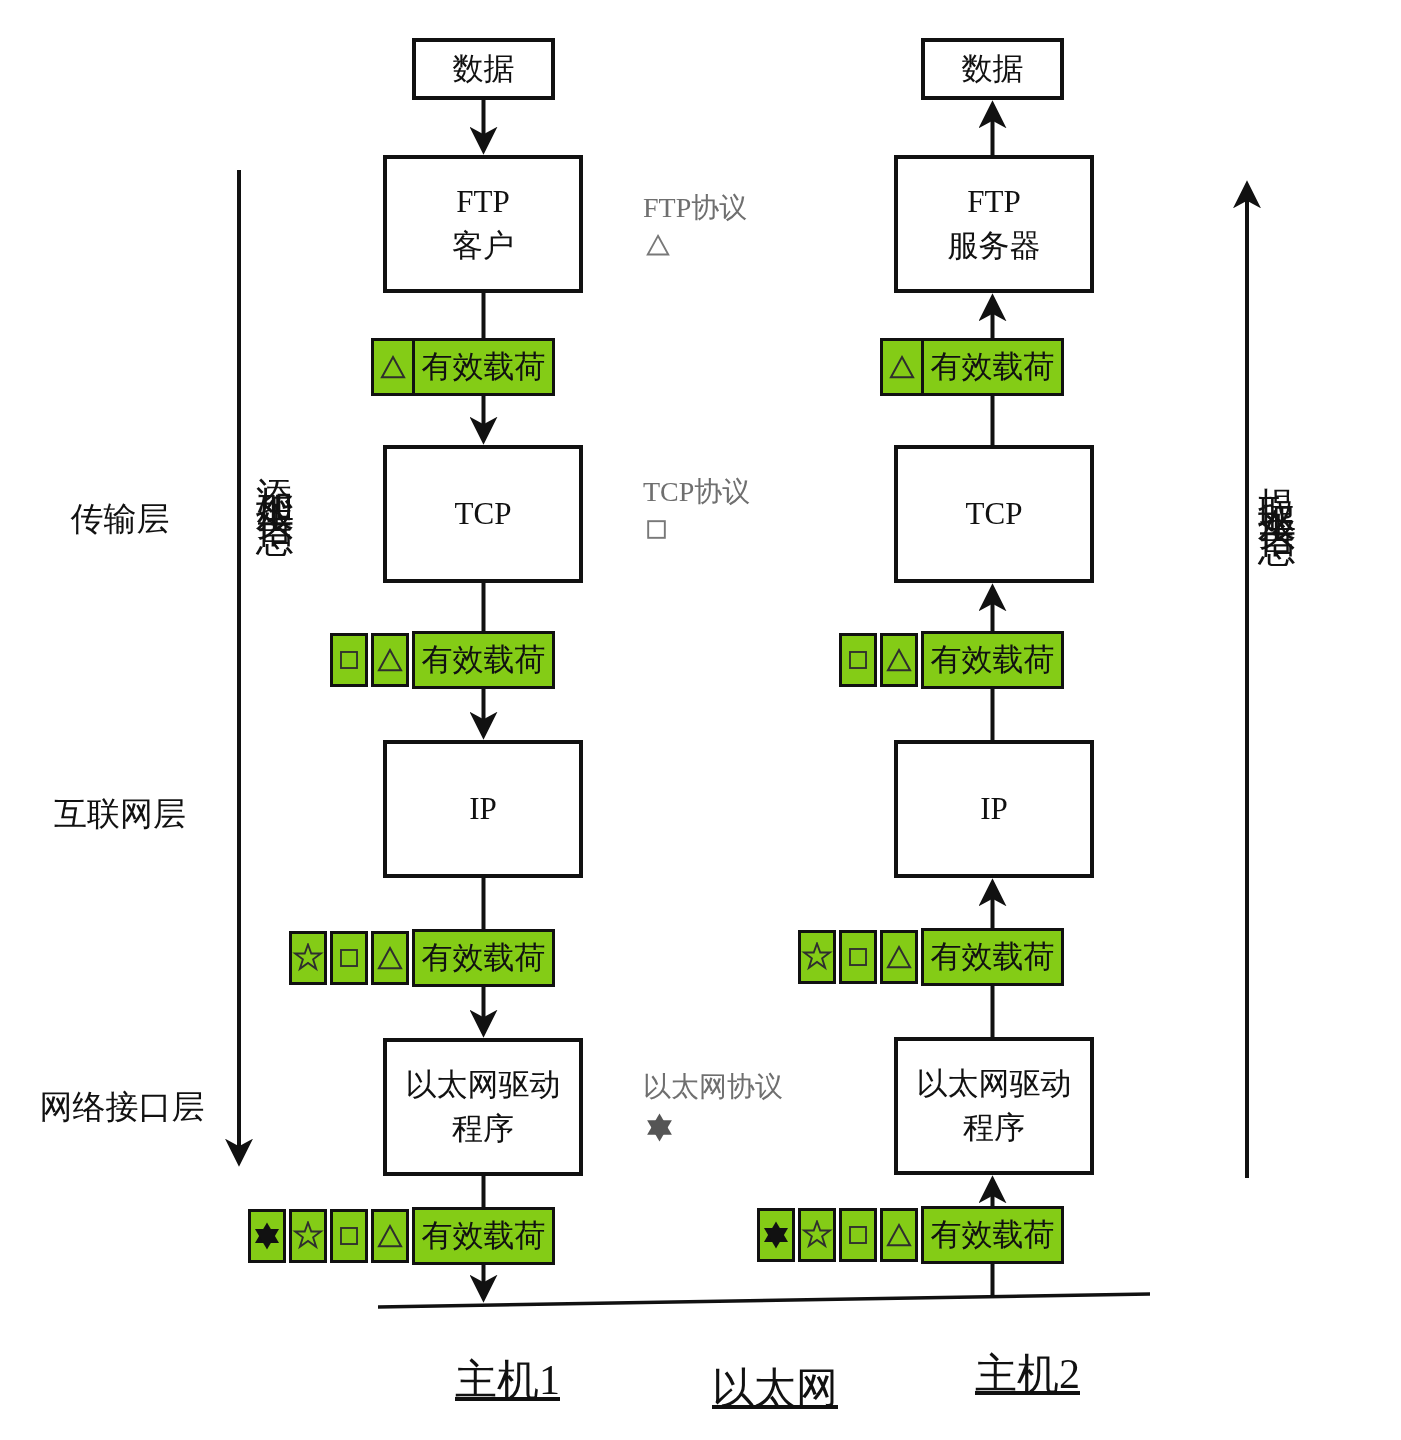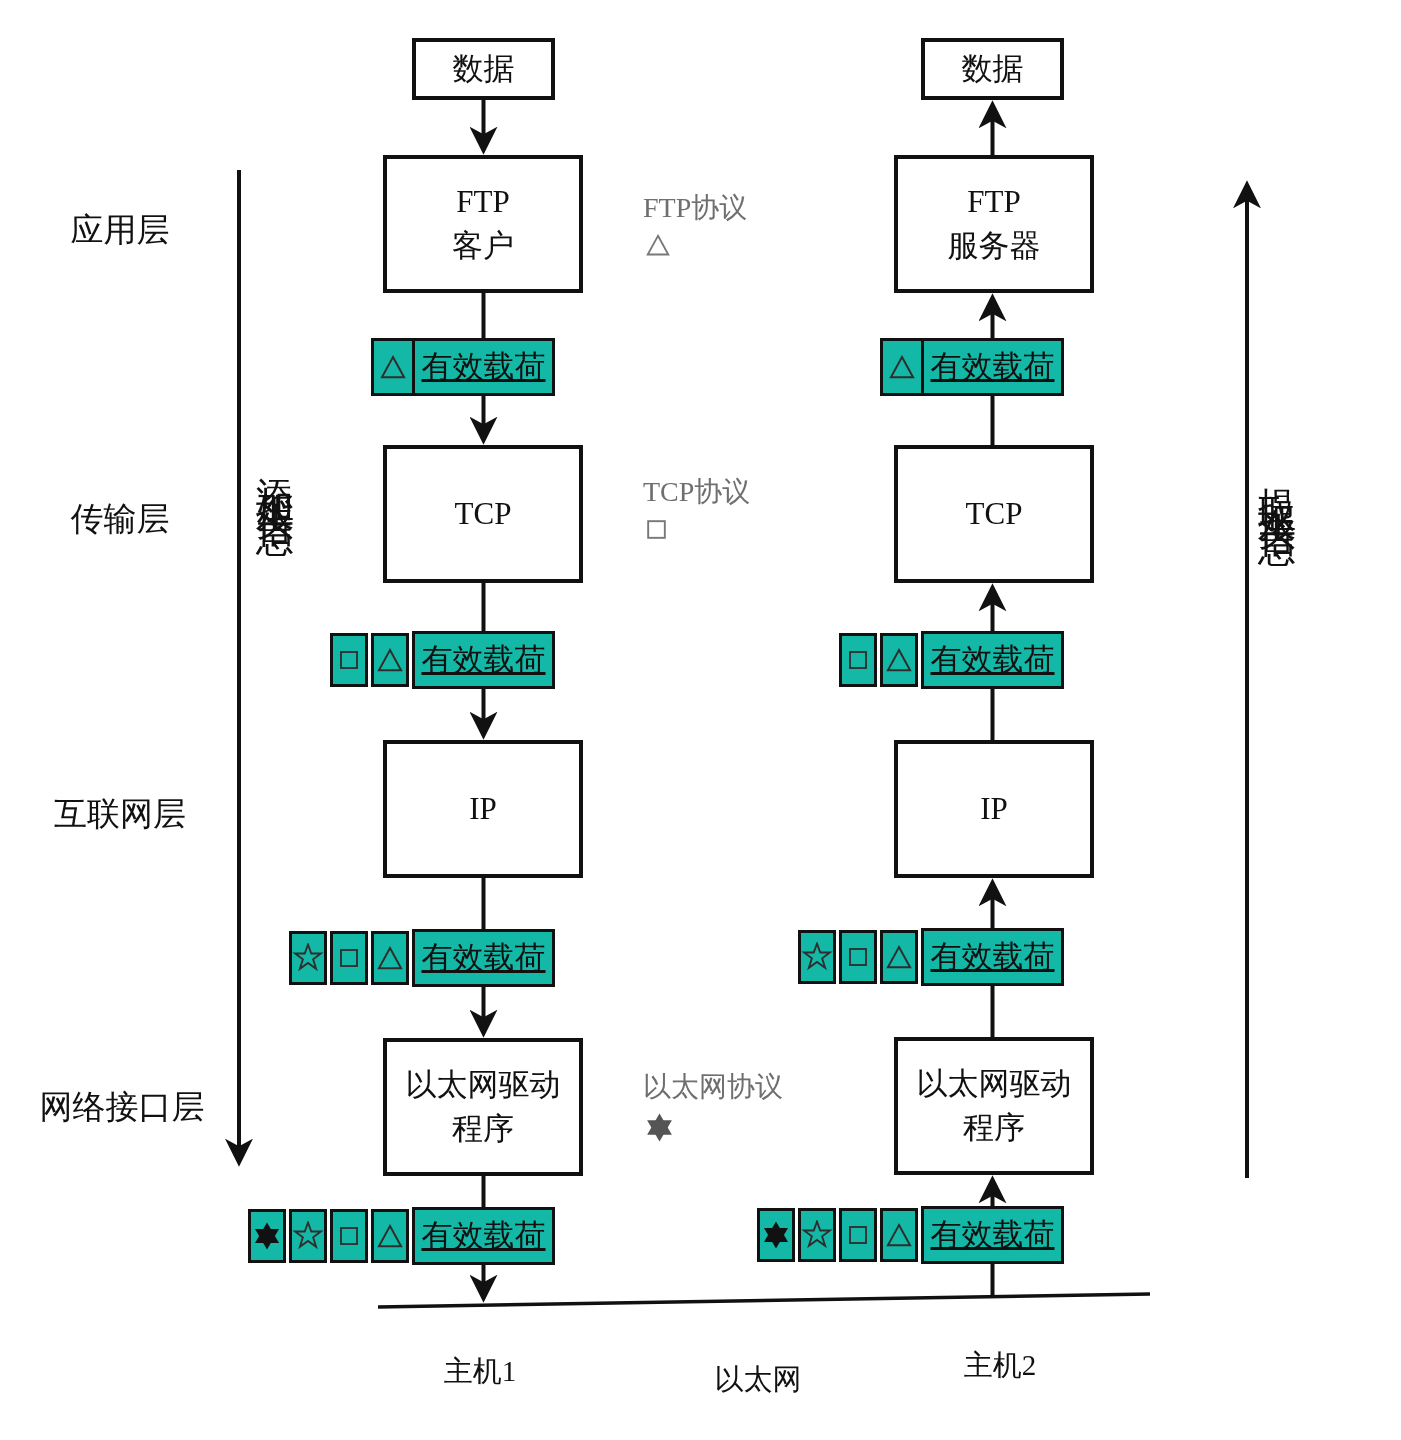--- a/index.html
+++ b/index.html
@@ -15,25 +15,25 @@
   }
   .layer-label{position:absolute;width:180px;text-align:center;font-size:33px;white-space:nowrap;}
   .vtext{
     position:absolute;writing-mode:vertical-rl;text-orientation:upright;
     font-size:38px;letter-spacing:8px;white-space:nowrap;
   }
   .proto{position:absolute;left:643px;width:170px;text-align:left;color:#6f6f6f;font-size:28px;line-height:1.1;}
   .proto .psym{margin-top:8px;}
   .prow{position:absolute;display:flex;align-items:center;gap:3px;height:58px;}
   .prow.tight{gap:0;}
-  .cell{box-sizing:border-box;border:3px solid #111;background:#14b8a6;display:flex;align-items:center;justify-content:center;text-decoration:underline;}
+  .cell{box-sizing:border-box;border:3px solid #111;background:#84cc16;display:flex;align-items:center;justify-content:center;}
   .cell.sym{width:38px;height:54px;}
   .prow.tight .cell.sym{width:41px;height:58px;border-right:none;}
   .cell.pl{width:143px;height:58px;font-size:31px;white-space:nowrap;}
-  .caption{position:absolute;width:160px;text-align:center;font-size:29px;white-space:nowrap;}
+  .caption{position:absolute;width:160px;text-align:right;font-size:42px;white-space:nowrap;text-decoration:underline;}
   .sym-dark{color:#2e2e2e;}
   .sym-gray{color:#787878;}
 </style>
 </head>
 <body>
 
 <div class="canvas">
 
   <svg width="0" height="0" style="position:absolute" aria-hidden="true">
     <defs>
@@ -81,21 +81,20 @@
       <line x1="992.5" y1="338" x2="992.5" y2="298" marker-end="url(#ah)"></line>
       <line x1="992.5" y1="155" x2="992.5" y2="105" marker-end="url(#ah)"></line>
 
       <line x1="239" y1="170" x2="239" y2="1162" marker-end="url(#ah)"></line>
       <line x1="1247" y1="1178" x2="1247" y2="185" marker-end="url(#ah)"></line>
 
       <line x1="378" y1="1307" x2="1150" y2="1294" stroke-width="3.5"></line>
     </g>
   </svg>
 
-  <div class="layer-label" style="left:30px;top:208px">应用层</div>
   <div class="layer-label" style="left:30px;top:792px">互联网层</div>
   <div class="layer-label" style="left:30px;top:497px">传输层</div>
   <div class="layer-label" style="left:32px;top:1085px">网络接口层</div>
 
   <div class="vtext" style="left:249px;top:448px">添加报头信息</div>
   <div class="vtext" style="left:1251px;top:458px">提取报头信息</div>
 
   <div class="proto" style="top:193px">
     <div>FTP协议</div>
     <div class="psym"><svg class="sym-gray" width="30" height="26">

